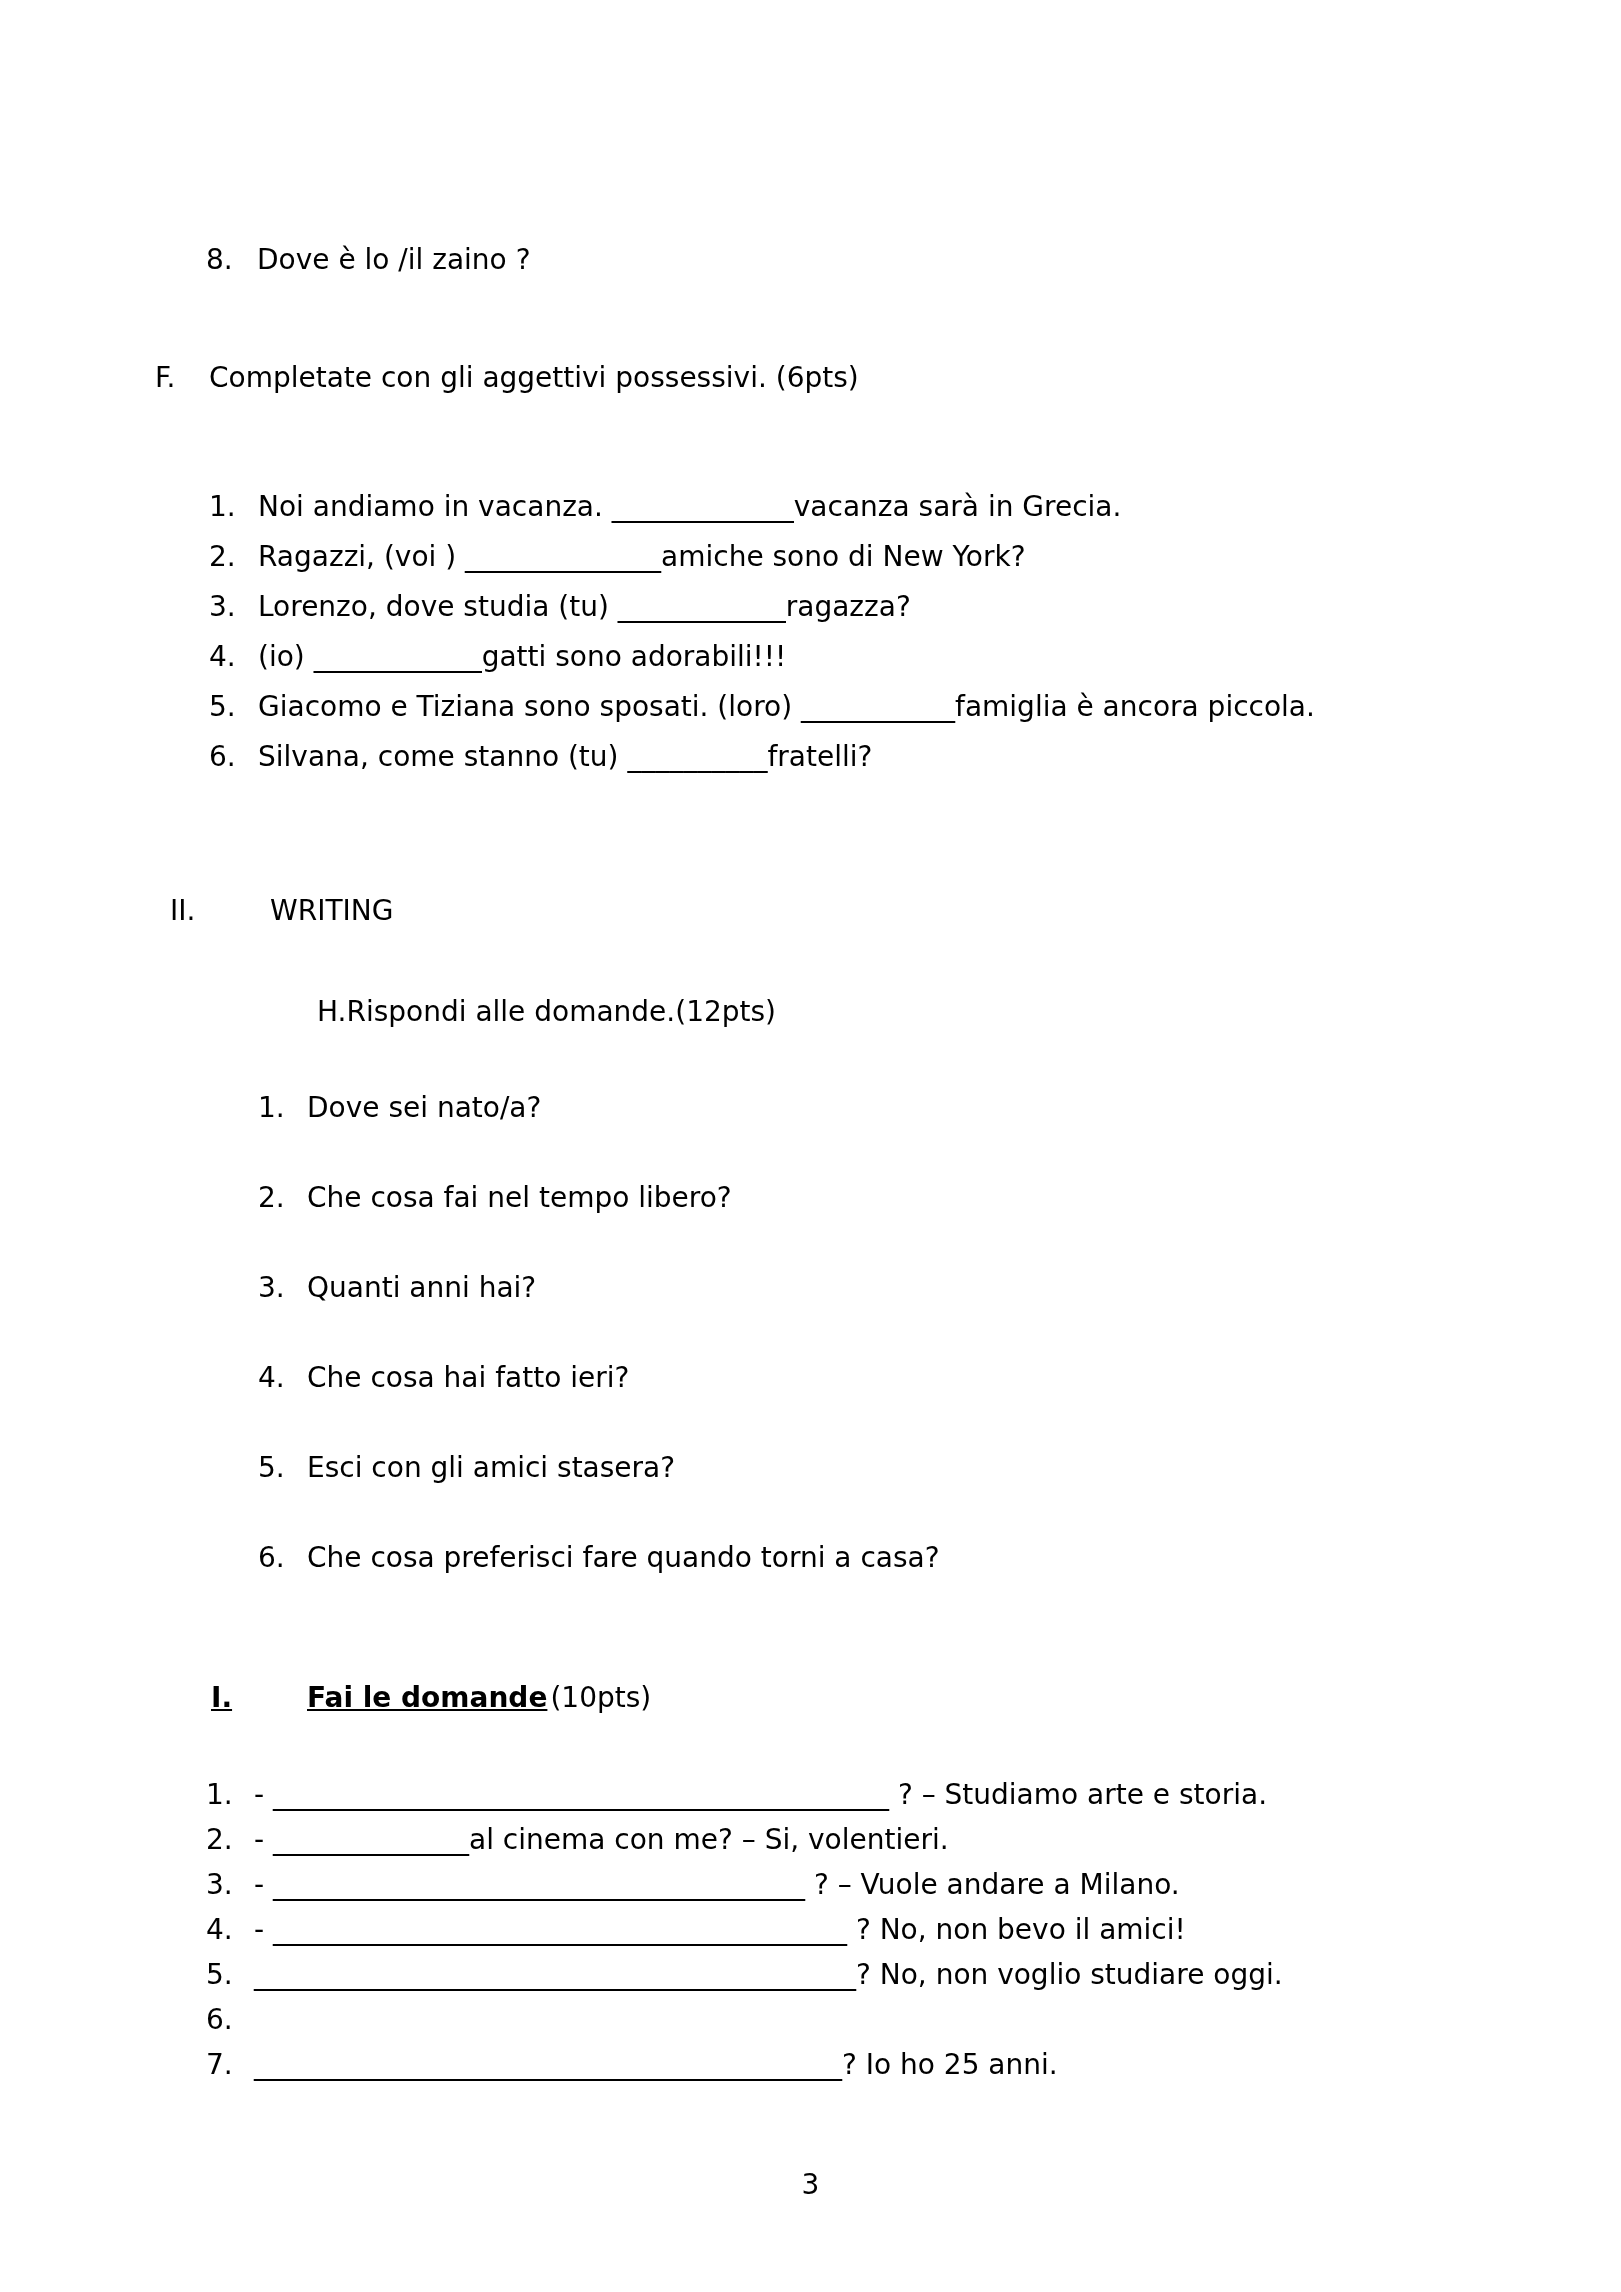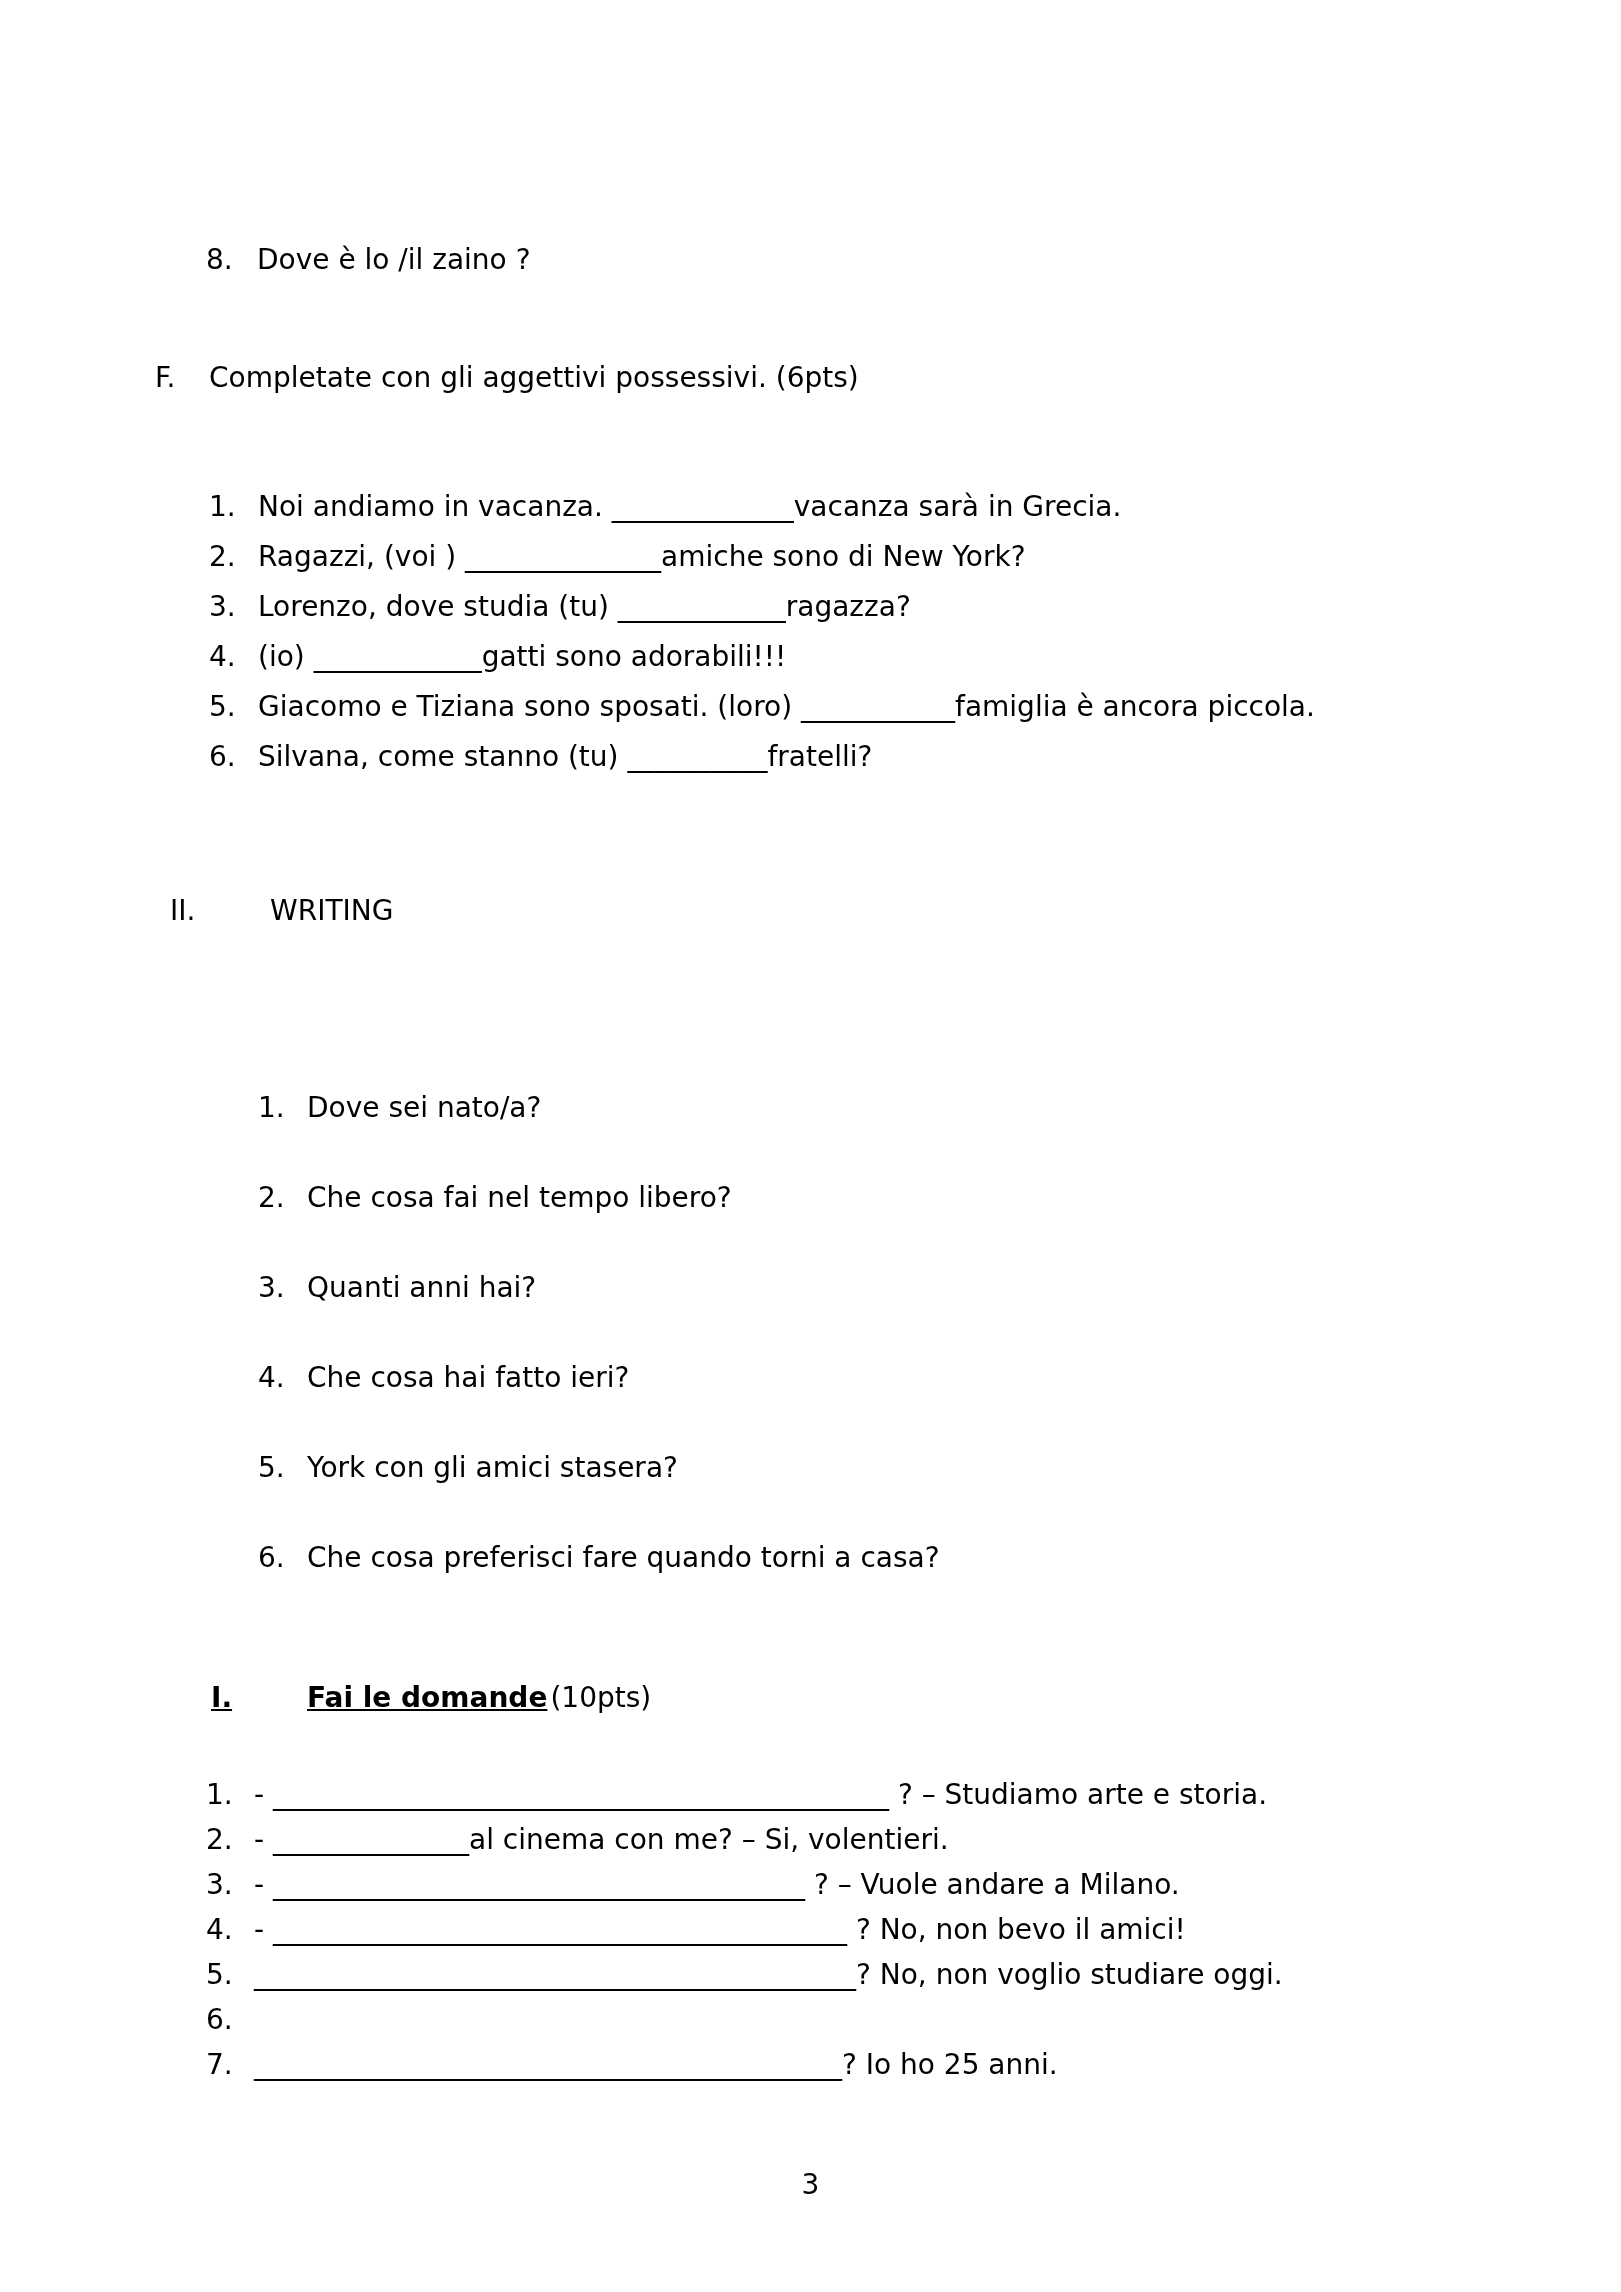--- a/index.html
+++ b/index.html
@@ -105,41 +105,42 @@
     <div class="row">
       <span class="num">6.</span>
       <span>Silvana, come stanno (tu) __________fratelli?</span>
     </div>
   </div>
 
   <div class="abs" id="secII">
     <span class="label">II.</span><span>WRITING</span>
   </div>
 
+  <div class="abs bold" id="secH-title">H.Rispondi alle domande.(12pts)</div>
 
   <div class="abs" id="secH-list">
     <div class="row">
       <span class="num">1.</span>
       <span>Dove sei nato/a?</span>
     </div>
     <div class="row">
       <span class="num">2.</span>
       <span>Che cosa fai nel tempo libero?</span>
     </div>
     <div class="row">
       <span class="num">3.</span>
       <span>Quanti anni hai?</span>
     </div>
     <div class="row">
       <span class="num">4.</span>
       <span><span>Che cosa hai fatto </span><span class="bold">ieri?</span></span>
     </div>
     <div class="row">
       <span class="num">5.</span>
-      <span>York con gli amici stasera?</span>
+      <span>Esci con gli amici stasera?</span>
     </div>
     <div class="row">
       <span class="num">6.</span>
       <span>Che cosa preferisci fare quando torni a casa?</span>
     </div>
   </div>
 
   <div class="abs" id="secI-title">
     <span class="label"><span>I.</span></span><span class="title">Fai le domande</span><span class="points">(10pts)</span>
   </div>

